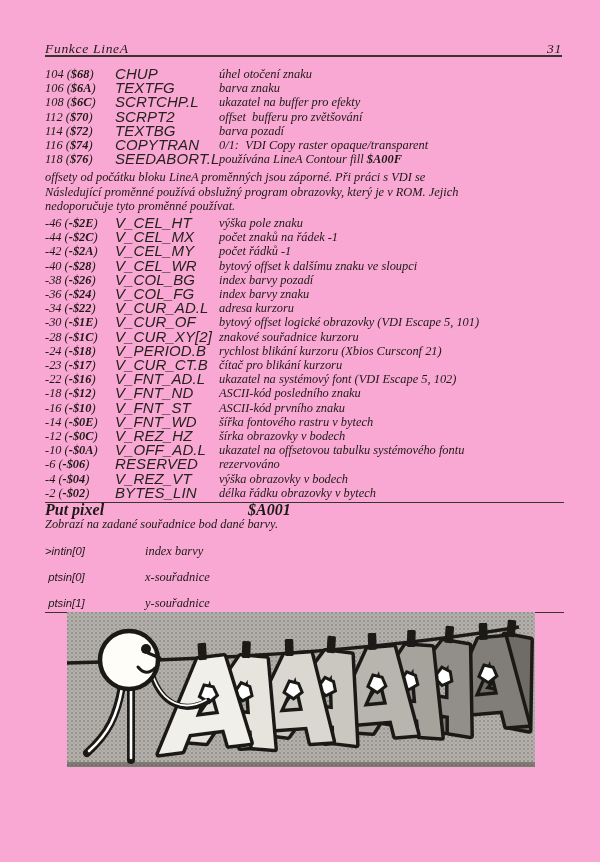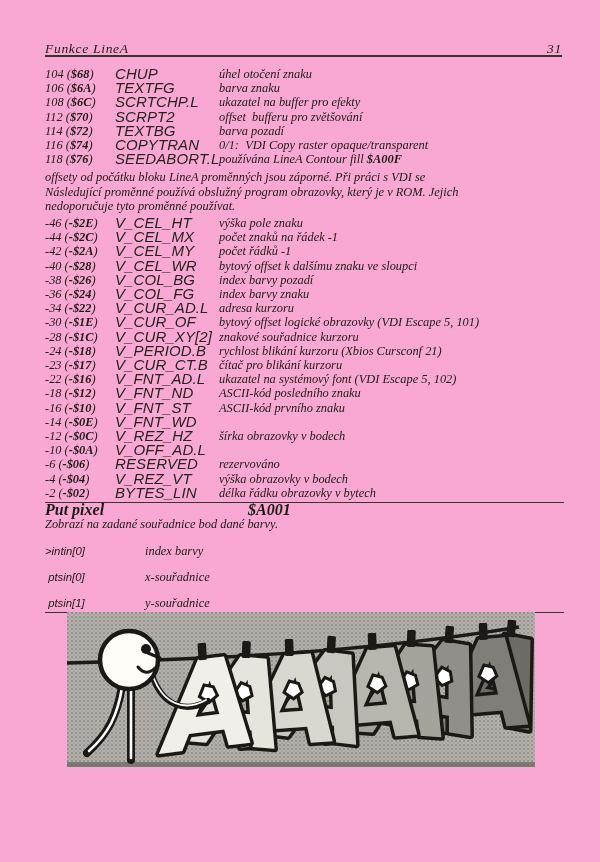--- a/index.html
+++ b/index.html
@@ -167,29 +167,31 @@
           <span class="c-desc">ASCII-kód posledního znaku</span>
         </div>
         <div class="t-row">
           <span class="c-off">-16 (<b class="hex">-$10</b>)</span>
           <span class="c-name">V_FNT_ST</span>
           <span class="c-desc">ASCII-kód prvního znaku</span>
         </div>
         <div class="t-row">
           <span class="c-off">-14 (<b class="hex">-$0E</b>)</span>
           <span class="c-name">V_FNT_WD</span>
+          <span class="c-desc">šířka fontového rastru v bytech</span>
         </div>
         <div class="t-row">
           <span class="c-off">-12 (<b class="hex">-$0C</b>)</span>
           <span class="c-name">V_REZ_HZ</span>
           <span class="c-desc">šírka obrazovky v bodech</span>
         </div>
         <div class="t-row">
           <span class="c-off">-10 (<b class="hex">-$0A</b>)</span>
           <span class="c-name">V_OFF_AD.L</span>
+          <span class="c-desc">ukazatel na offsetovou tabulku systémového fontu</span>
         </div>
         <div class="t-row">
           <span class="c-off">-6 (<b class="hex">-$06</b>)</span>
           <span class="c-name">RESERVED</span>
           <span class="c-desc">rezervováno</span>
         </div>
         <div class="t-row">
           <span class="c-off">-4 (<b class="hex">-$04</b>)</span>
           <span class="c-name">V_REZ_VT</span>
           <span class="c-desc">výška obrazovky v bodech</span>

